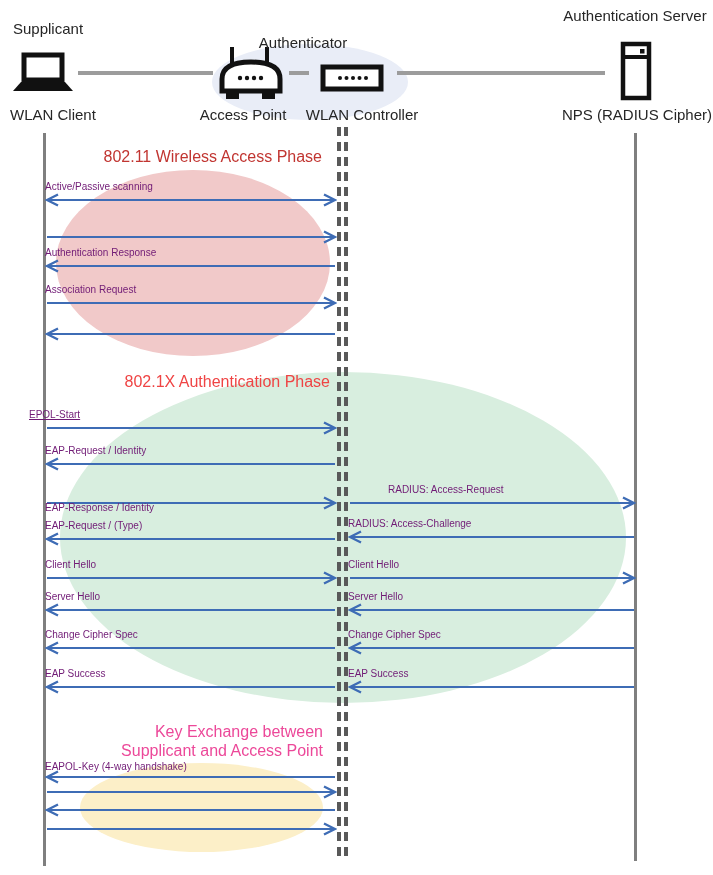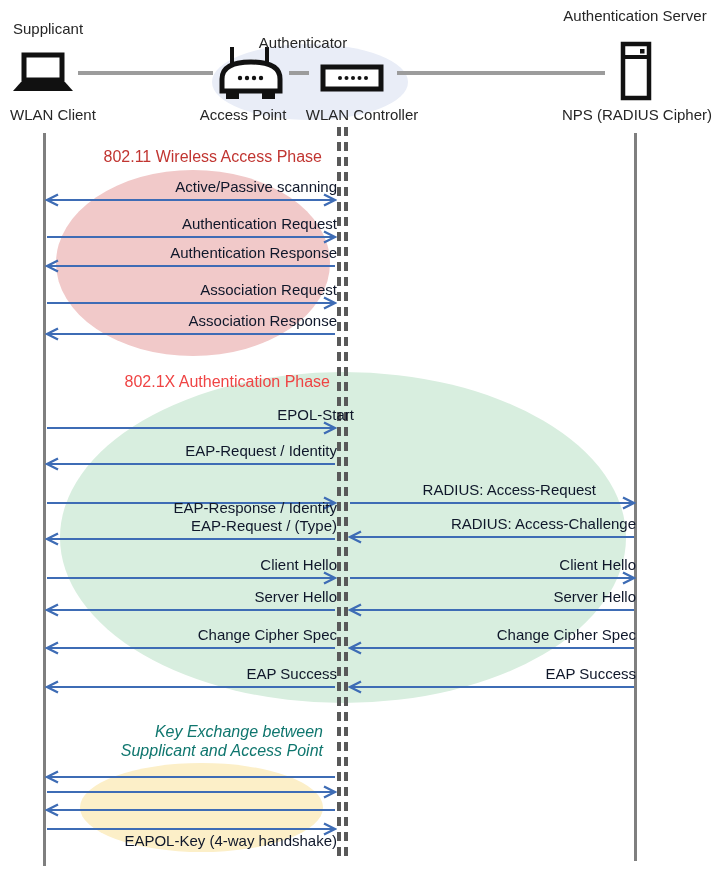--- a/index.html
+++ b/index.html
@@ -11,21 +11,21 @@
   .device-label{position:absolute;font-size:15px;color:#262626;z-index:5;text-align:center;white-space:nowrap;}
   .icon{position:absolute;z-index:4;}
   .connector{position:absolute;background:#9c9c9c;z-index:2;}
   .highlight-ellipse{position:absolute;border-radius:50%;z-index:1;}
   .lifeline{position:absolute;z-index:2;}
   .lifeline.dashed{background:repeating-linear-gradient(to bottom,#595959 0 9px,transparent 9px 15px);}
   .phase-ellipse{position:absolute;border-radius:50%;z-index:1;}
   .phase-title{position:absolute;text-align:right;font-size:16px;line-height:19px;z-index:6;white-space:pre-line;}
   .msg-arrow{position:absolute;height:14px;z-index:3;}
   .msg-arrow svg{display:block;}
-  .msg-label{position:absolute;text-align:right;font-size:15px;height:16px;line-height:16px;color:#0f172a;z-index:6;white-space:nowrap;}
+  .msg-label{position:absolute;text-align:left;font-size:10px;height:16px;line-height:16px;color:#701a75;z-index:6;white-space:nowrap;}
 </style>
 </head>
 <body>
 
 <div id="canvas">
 
   <div class="role-label" style="left:13px;top:20px;">Supplicant</div>
   <div class="role-label" style="left:223px;top:34px;width:160px;text-align:center;">Authenticator</div>
   <div class="role-label" style="left:560px;top:7px;width:150px;text-align:center;">Authentication Server</div>
 
@@ -80,86 +80,84 @@
   <div class="lifeline" style="left:43px;top:133px;width:3px;height:733px;background:#7f7f7f;"></div>
   <div class="lifeline dashed" style="left:337px;top:127px;width:4px;height:730px;"></div>
   <div class="lifeline dashed" style="left:344px;top:127px;width:4px;height:730px;"></div>
   <div class="lifeline" style="left:634px;top:133px;width:3px;height:728px;background:#7f7f7f;"></div>
 
 <div class="phase-ellipse" style="left: 56px; top: 170px; width: 274px; height: 186px; background: rgb(241, 201, 201);"></div>
     <div class="phase-title" style="left: 62px; top: 147px; width: 260px; color: rgb(193, 53, 49);">802.11 Wireless Access Phase</div>
     <div class="phase-ellipse" style="left: 60px; top: 372px; width: 566px; height: 331px; background: rgb(216, 238, 223);"></div>
     <div class="phase-title" style="left: 70px; top: 372px; width: 260px; color: #ef4444;">802.1X Authentication Phase</div>
     <div class="phase-ellipse" style="left: 80px; top: 763px; width: 243px; height: 89px; background: rgb(252, 239, 200);"></div>
-    <div class="phase-title" style="left: 63px; top: 722px; width: 260px; color: #0f766e; font-style: italic;">Key Exchange between
+    <div class="phase-title" style="left: 63px; top: 722px; width: 260px; color: #ec4899;">Key Exchange between
 Supplicant and Access Point</div>
     <div class="msg-arrow" style="left: 45px; top: 193px; width: 292px;">
       <svg width="292" height="14" viewBox="0 0 292 14">
         <line x1="2" y1="7" x2="290" y2="7" stroke="#3e6cb5" stroke-width="2"></line>
         <polyline points="279,1.5 290,7 279,12.5" fill="none" stroke="#3e6cb5" stroke-width="2.4"></polyline>
         <polyline points="13,1.5 2,7 13,12.5" fill="none" stroke="#3e6cb5" stroke-width="2.4"></polyline>
       </svg>
     </div>
     <div class="msg-label" style="left: 45px; top: 179px; width: 292px;">Active/Passive scanning</div>
     <div class="msg-arrow" style="left: 45px; top: 230px; width: 292px;">
       <svg width="292" height="14" viewBox="0 0 292 14">
         <line x1="2" y1="7" x2="290" y2="7" stroke="#3e6cb5" stroke-width="2"></line>
         <polyline points="279,1.5 290,7 279,12.5" fill="none" stroke="#3e6cb5" stroke-width="2.4"></polyline>
       </svg>
     </div>
-    <div class="msg-label" style="left: 45px; top: 216px; width: 292px;">Authentication Request</div>
     <div class="msg-arrow" style="left: 45px; top: 259px; width: 292px;">
       <svg width="292" height="14" viewBox="0 0 292 14">
         <line x1="2" y1="7" x2="290" y2="7" stroke="#3e6cb5" stroke-width="2"></line>
         <polyline points="13,1.5 2,7 13,12.5" fill="none" stroke="#3e6cb5" stroke-width="2.4"></polyline>
       </svg>
     </div>
     <div class="msg-label" style="left: 45px; top: 245px; width: 292px;">Authentication Response</div>
     <div class="msg-arrow" style="left: 45px; top: 296px; width: 292px;">
       <svg width="292" height="14" viewBox="0 0 292 14">
         <line x1="2" y1="7" x2="290" y2="7" stroke="#3e6cb5" stroke-width="2"></line>
         <polyline points="279,1.5 290,7 279,12.5" fill="none" stroke="#3e6cb5" stroke-width="2.4"></polyline>
       </svg>
     </div>
     <div class="msg-label" style="left: 45px; top: 282px; width: 292px;">Association Request</div>
     <div class="msg-arrow" style="left: 45px; top: 327px; width: 292px;">
       <svg width="292" height="14" viewBox="0 0 292 14">
         <line x1="2" y1="7" x2="290" y2="7" stroke="#3e6cb5" stroke-width="2"></line>
         <polyline points="13,1.5 2,7 13,12.5" fill="none" stroke="#3e6cb5" stroke-width="2.4"></polyline>
       </svg>
     </div>
-    <div class="msg-label" style="left: 45px; top: 313px; width: 292px;">Association Response</div>
     <div class="msg-arrow" style="left: 45px; top: 421px; width: 292px;">
       <svg width="292" height="14" viewBox="0 0 292 14">
         <line x1="2" y1="7" x2="290" y2="7" stroke="#3e6cb5" stroke-width="2"></line>
         <polyline points="279,1.5 290,7 279,12.5" fill="none" stroke="#3e6cb5" stroke-width="2.4"></polyline>
       </svg>
     </div>
-    <div class="msg-label" style="left: 62px; top: 407px; width: 292px;">EPOL-Start</div>
+    <div class="msg-label" style="left: 29px; top: 407px; width: 292px; text-decoration: underline;">EPOL-Start</div>
     <div class="msg-arrow" style="left: 45px; top: 457px; width: 292px;">
       <svg width="292" height="14" viewBox="0 0 292 14">
         <line x1="2" y1="7" x2="290" y2="7" stroke="#3e6cb5" stroke-width="2"></line>
         <polyline points="13,1.5 2,7 13,12.5" fill="none" stroke="#3e6cb5" stroke-width="2.4"></polyline>
       </svg>
     </div>
     <div class="msg-label" style="left: 45px; top: 443px; width: 292px;">EAP-Request / Identity</div>
     <div class="msg-arrow" style="left: 45px; top: 496px; width: 292px;">
       <svg width="292" height="14" viewBox="0 0 292 14">
         <line x1="2" y1="7" x2="290" y2="7" stroke="#3e6cb5" stroke-width="2"></line>
         <polyline points="279,1.5 290,7 279,12.5" fill="none" stroke="#3e6cb5" stroke-width="2.4"></polyline>
       </svg>
     </div>
     <div class="msg-label" style="left: 45px; top: 482px; width: 292px; margin-top: 18px;">EAP-Response / Identity</div>
     <div class="msg-arrow" style="left: 348px; top: 496px; width: 288px;">
       <svg width="288" height="14" viewBox="0 0 288 14">
         <line x1="2" y1="7" x2="286" y2="7" stroke="#3e6cb5" stroke-width="2"></line>
         <polyline points="275,1.5 286,7 275,12.5" fill="none" stroke="#3e6cb5" stroke-width="2.4"></polyline>
       </svg>
     </div>
-    <div class="msg-label" style="left: 348px; top: 482px; width: 248px;">RADIUS: Access-Request</div>
+    <div class="msg-label" style="left: 348px; top: 482px; width: 248px; padding-left: 40px;">RADIUS: Access-Request</div>
     <div class="msg-arrow" style="left: 45px; top: 532px; width: 292px;">
       <svg width="292" height="14" viewBox="0 0 292 14">
         <line x1="2" y1="7" x2="290" y2="7" stroke="#3e6cb5" stroke-width="2"></line>
         <polyline points="13,1.5 2,7 13,12.5" fill="none" stroke="#3e6cb5" stroke-width="2.4"></polyline>
       </svg>
     </div>
     <div class="msg-label" style="left: 45px; top: 518px; width: 292px;">EAP-Request / (Type)</div>
     <div class="msg-arrow" style="left: 348px; top: 530px; width: 288px;">
       <svg width="288" height="14" viewBox="0 0 288 14">
         <line x1="2" y1="7" x2="286" y2="7" stroke="#3e6cb5" stroke-width="2"></line>
@@ -234,20 +232,20 @@
         <line x1="2" y1="7" x2="290" y2="7" stroke="#3e6cb5" stroke-width="2"></line>
         <polyline points="279,1.5 290,7 279,12.5" fill="none" stroke="#3e6cb5" stroke-width="2.4"></polyline>
       </svg>
     </div>
     <div class="msg-arrow" style="left: 45px; top: 803px; width: 292px;">
       <svg width="292" height="14" viewBox="0 0 292 14">
         <line x1="2" y1="7" x2="290" y2="7" stroke="#3e6cb5" stroke-width="2"></line>
         <polyline points="13,1.5 2,7 13,12.5" fill="none" stroke="#3e6cb5" stroke-width="2.4"></polyline>
       </svg>
     </div>
-    <div class="msg-label" style="left: 45px; top: 833px; width: 292px;">EAPOL-Key (4-way handshake)</div>
+    <div class="msg-label" style="left: 45px; top: 759px; width: 292px;">EAPOL-Key (4-way handshake)</div>
     <div class="msg-arrow" style="left: 45px; top: 822px; width: 292px;">
       <svg width="292" height="14" viewBox="0 0 292 14">
         <line x1="2" y1="7" x2="290" y2="7" stroke="#3e6cb5" stroke-width="2"></line>
         <polyline points="279,1.5 290,7 279,12.5" fill="none" stroke="#3e6cb5" stroke-width="2.4"></polyline>
       </svg>
     </div>
   </div>
 
 </body></html>

